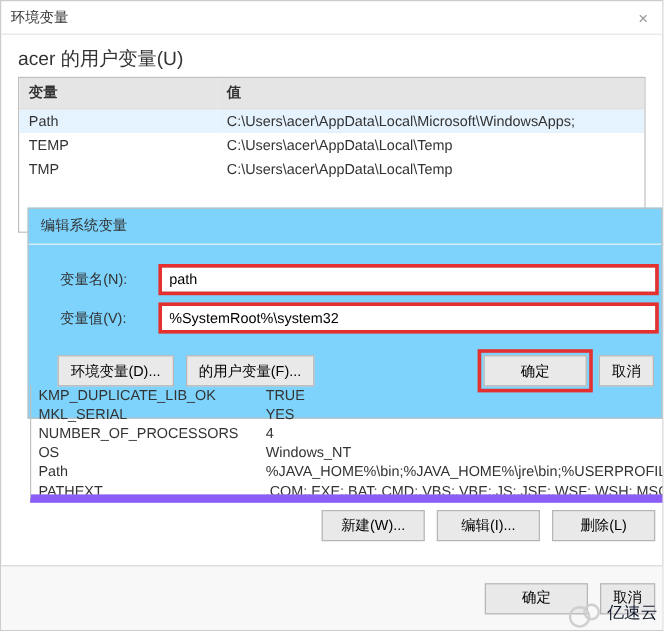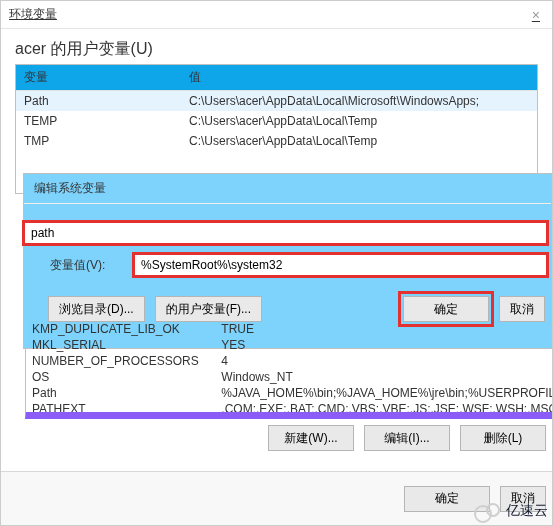--- a/index.html
+++ b/index.html
@@ -20,21 +20,20 @@
       position: relative;
     }
     .titlebar {
       display: flex;
       align-items: center;
       justify-content: space-between;
       height: 28px;
       padding: 0 8px;
       border-bottom: 1px solid #e5e5e5;
       font-size: 12px;
-      text-decoration: underline;
     }
     .close-x {
       font-size: 14px;
       color: #999;
       padding: 0 4px;
       cursor: pointer;
     }
     .group-label {
       margin: 10px 12px 4px 14px;
       font-size: 16px;
@@ -45,24 +44,24 @@
       height: 130px;
       overflow: hidden;
     }
     table.var-table {
       width: 100%;
       border-collapse: collapse;
       font-size: 12px;
     }
     table.var-table th {
       text-align: left;
-      font-weight: normal;
+      font-weight: bold;
       padding: 4px 8px;
       border-bottom: 1px solid #e0e0e0;
-      background: #0ea5e9;
+      background: #e5e5e5;
     }
     table.var-table td {
       padding: 3px 8px;
       white-space: nowrap;
       overflow: hidden;
     }
     table.var-table tr.sel td {
       background: #e5f3ff;
     }
     .edit-dialog {
@@ -234,32 +233,33 @@
           <td>C:\Users\acer\AppData\Local\Temp</td>
         </tr>
       </tbody>
     </table>
   </div>
 
   <div class="edit-dialog">
     <div class="edit-title">编辑系统变量</div>
     <div class="edit-body">
       <div class="field-row">
+        <div class="field-label">变量名(N):</div>
         <div class="field-input-wrap">
           <input class="field-input red-box" value="path" style="">
         </div>
       </div>
       <div class="field-row">
         <div class="field-label">变量值(V):</div>
         <div class="field-input-wrap">
           <input class="field-input red-box" value="%SystemRoot%\system32" style="">
         </div>
       </div>
       <div class="edit-buttons">
-        <button class="btn">浏览目录(D)...</button>
+        <button class="btn">环境变量(D)...</button>
         <button class="btn">的用户变量(F)...</button>
         <div class="spacer"></div>
         <button class="btn ok-highlight">确定</button>
         <button class="btn" style="min-width:40px">取消</button>
       </div>
     </div>
   </div>
 
   <div class="sys-table-wrap">
     <table class="sys-table">

